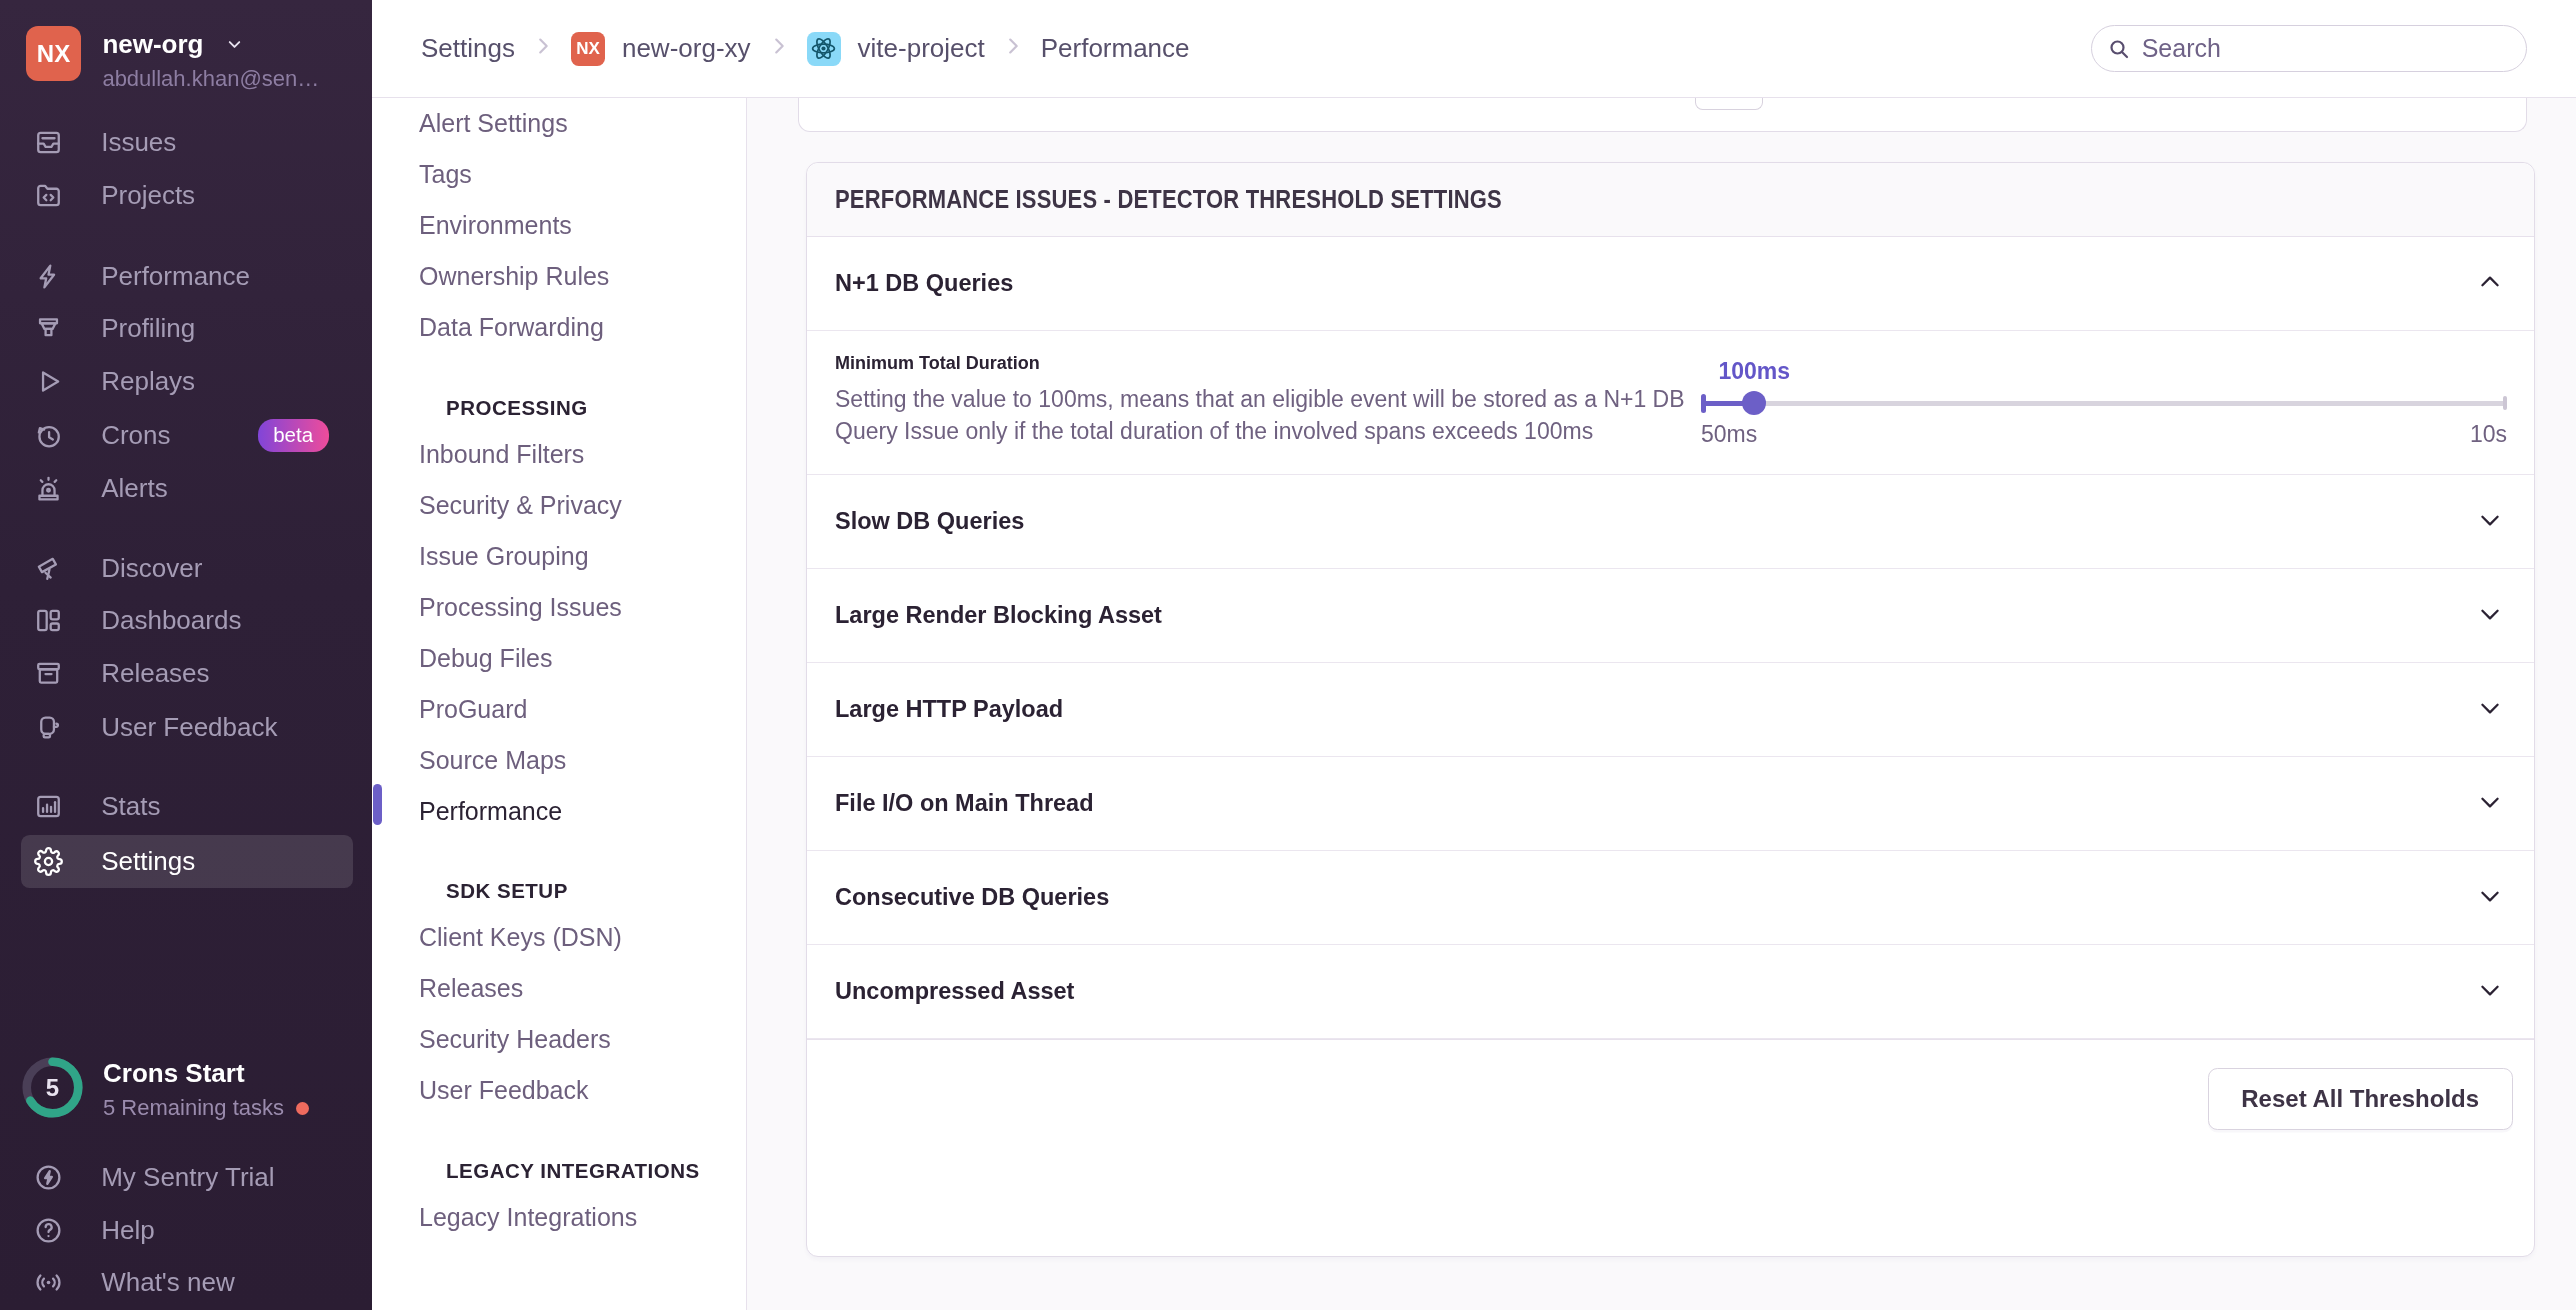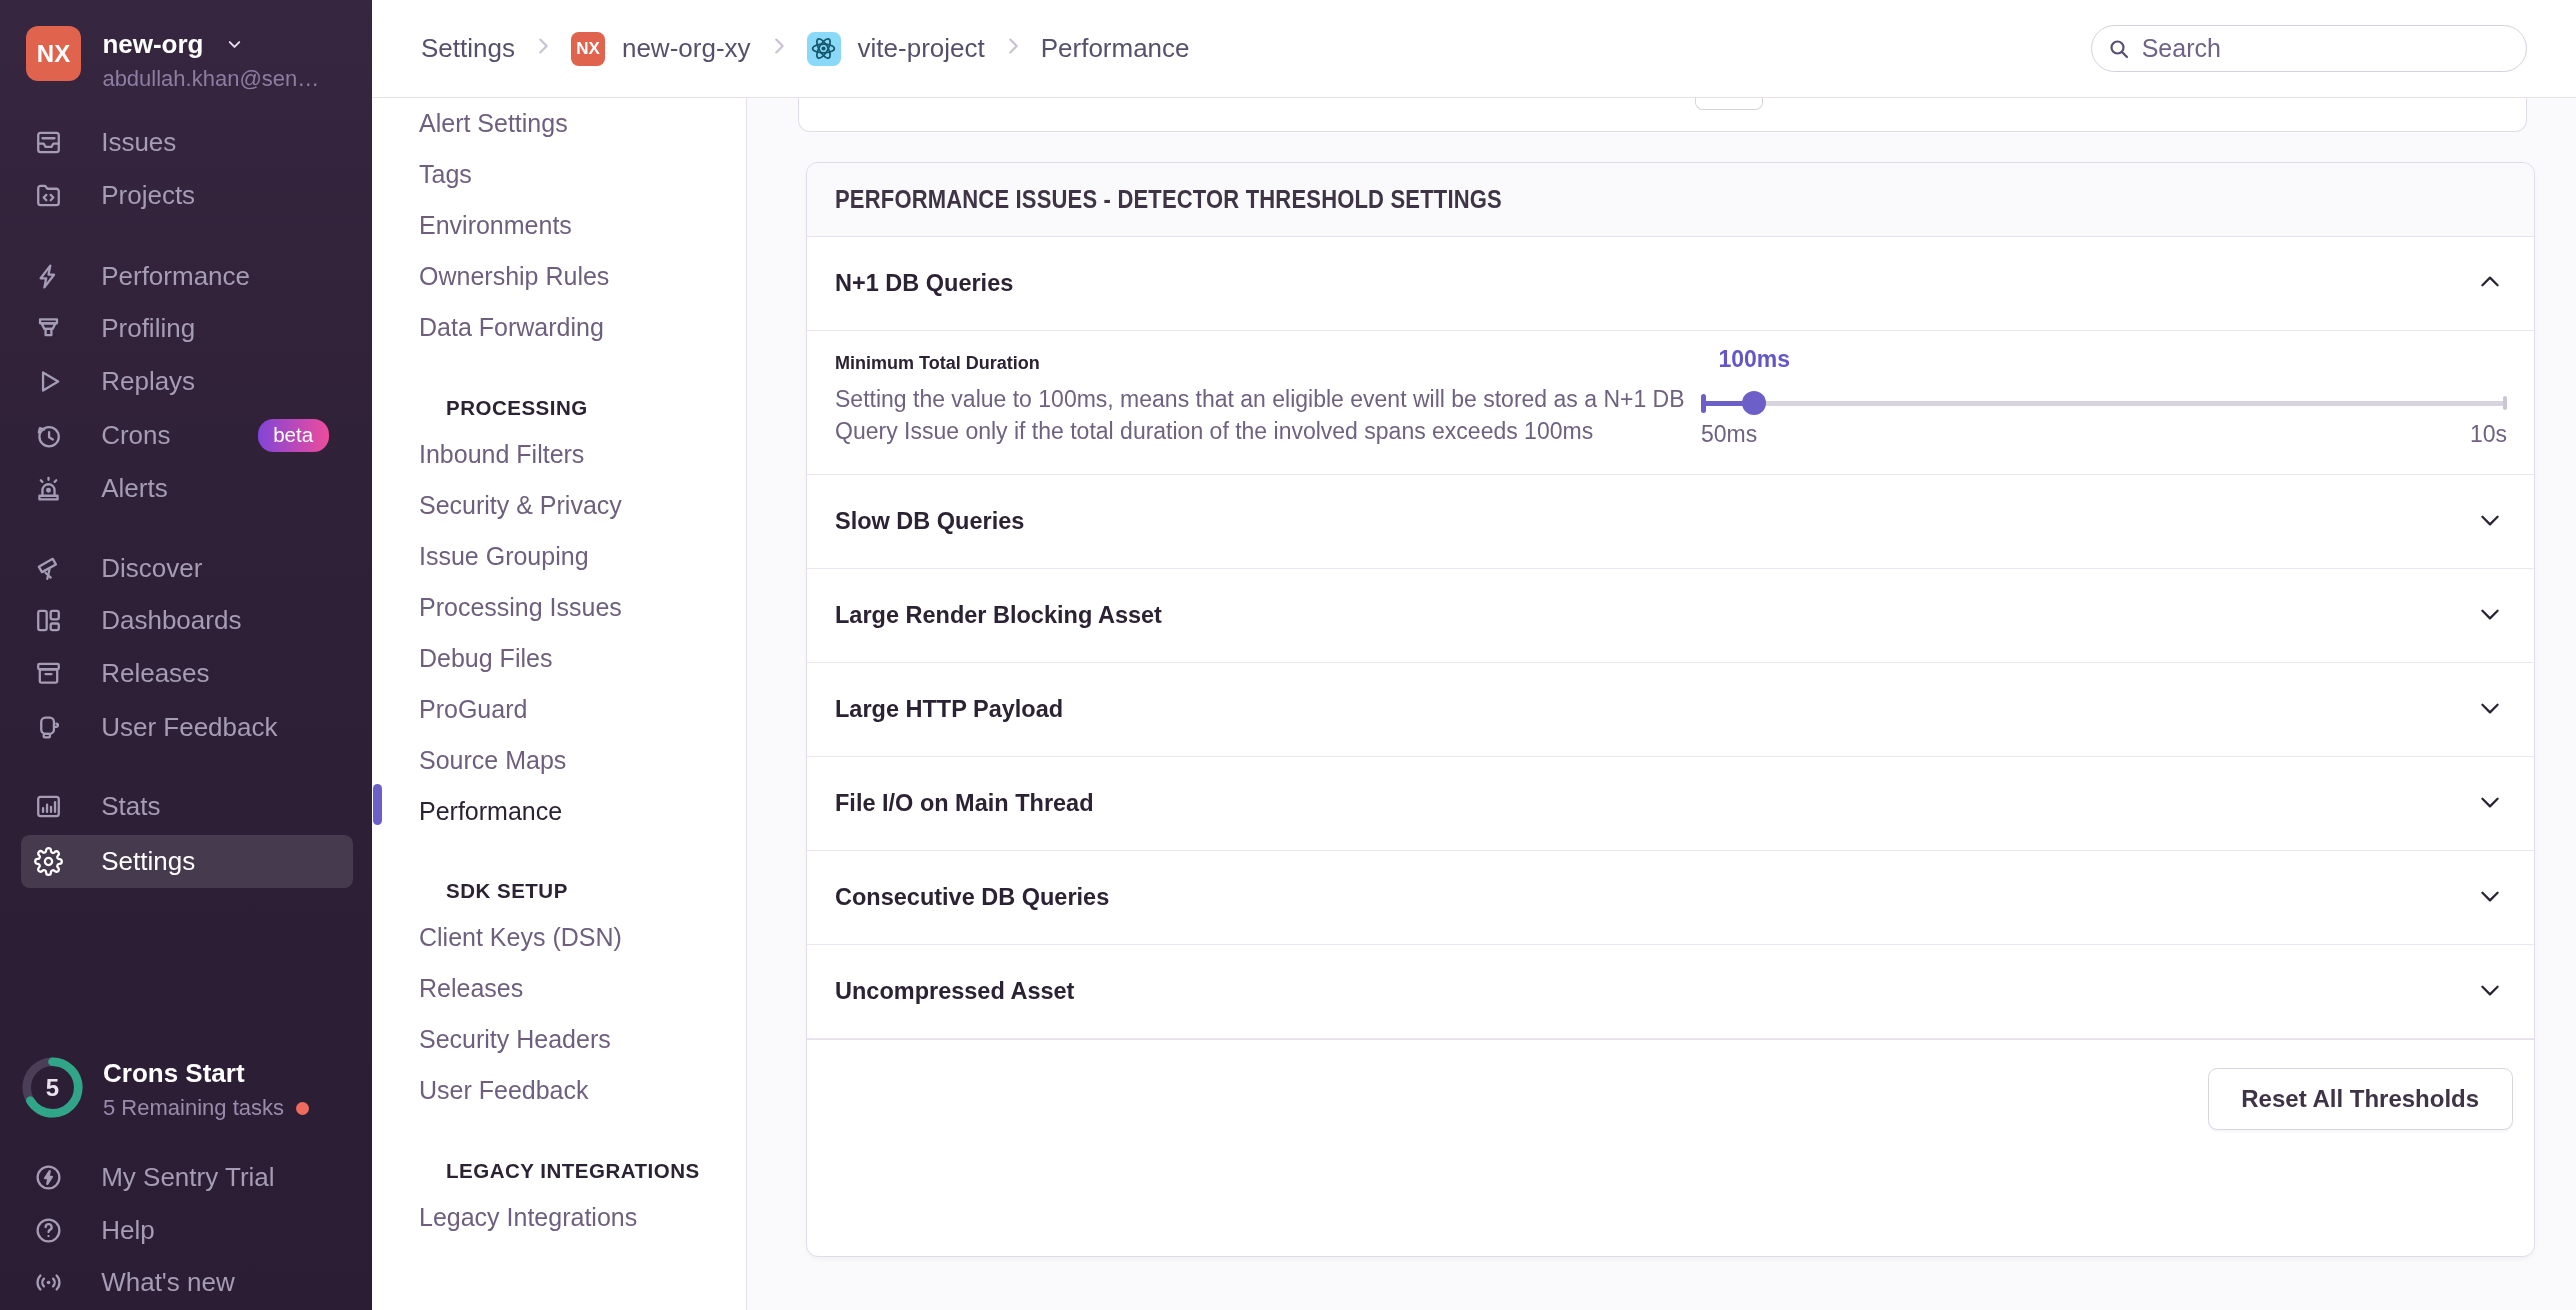--- a/index.html
+++ b/index.html
@@ -74,21 +74,21 @@
              border-bottom:1.7px solid #EBE6EF; cursor:pointer; }
   .acc-row:last-of-type { border-bottom:none; }
   .acc-label { font-size:23.5px; font-weight:600; color:#2B2233; }
   .acc-chev { margin-left:auto; }
   .acc-chev svg { width:26px; height:26px; stroke:#2B2233; stroke-width:2.1; fill:none; stroke-linecap:round; stroke-linejoin:round; }
   .detail { position:relative; height:144px; border-bottom:1.7px solid #EBE6EF; }
   .detail-left { position:absolute; left:28px; top:22px; width:855px; }
   .detail-title { font-size:18px; font-weight:600; color:#2B2233; }
   .detail-desc { font-size:23px; color:#6F6180; line-height:32px; margin-top:8.6px; }
   .sliderbox { position:absolute; left:894px; top:15.4px; width:806px; height:120px; }
-  .slider-value { position:absolute; top:0; transform:translateX(-50%); font-size:23px; font-weight:700; color:#6356C8; }
+  .slider-value { position:absolute; top:12px; transform:translateX(-50%); font-size:23px; font-weight:700; color:#6356C8; }
   .slider-rail { position:absolute; left:0; right:0; top:44px; height:26px; cursor:pointer; }
   .slider-track { position:absolute; left:0; right:0; top:10.3px; height:5.1px; background:#D8D4DE; border-radius:2.6px; }
   .slider-endcap { position:absolute; right:0; top:6px; width:4.3px; height:13.7px; background:#CCC6D4; border-radius:2.6px; }
   .slider-fill { position:absolute; left:0; top:10.3px; height:5.1px; background:#6C5FC7; border-radius:2.6px; }
   .slider-startcap { position:absolute; left:0; top:3.4px; width:5.1px; height:19px; background:#6C5FC7; border-radius:2.6px; }
   .slider-thumb { position:absolute; top:0.9px; width:24px; height:24px; border-radius:50%; background:#6C5FC7;
                   transform:translateX(-50%); cursor:grab; }
   .slider-labels { position:absolute; left:0; right:0; top:75px; display:flex; justify-content:space-between;
                    font-size:23px; color:#6F6180; }
   .panel-footer { position:relative; height:121px; border-top:1.7px solid #E7E1EC; }

